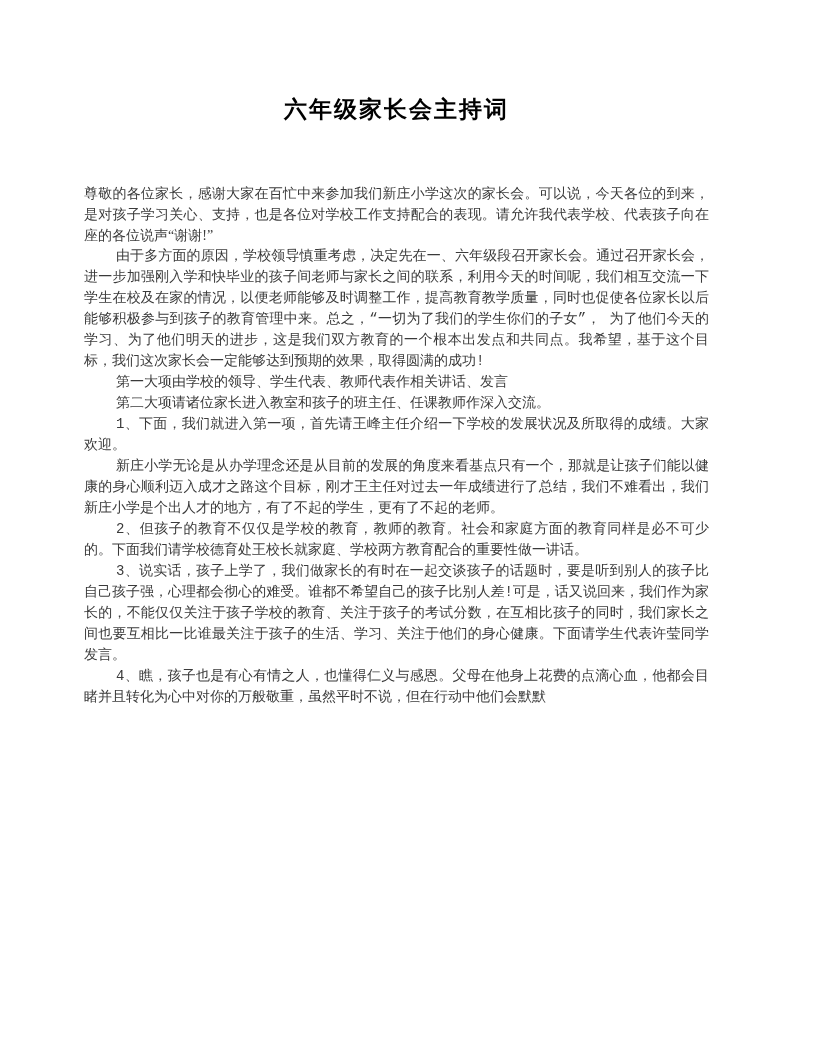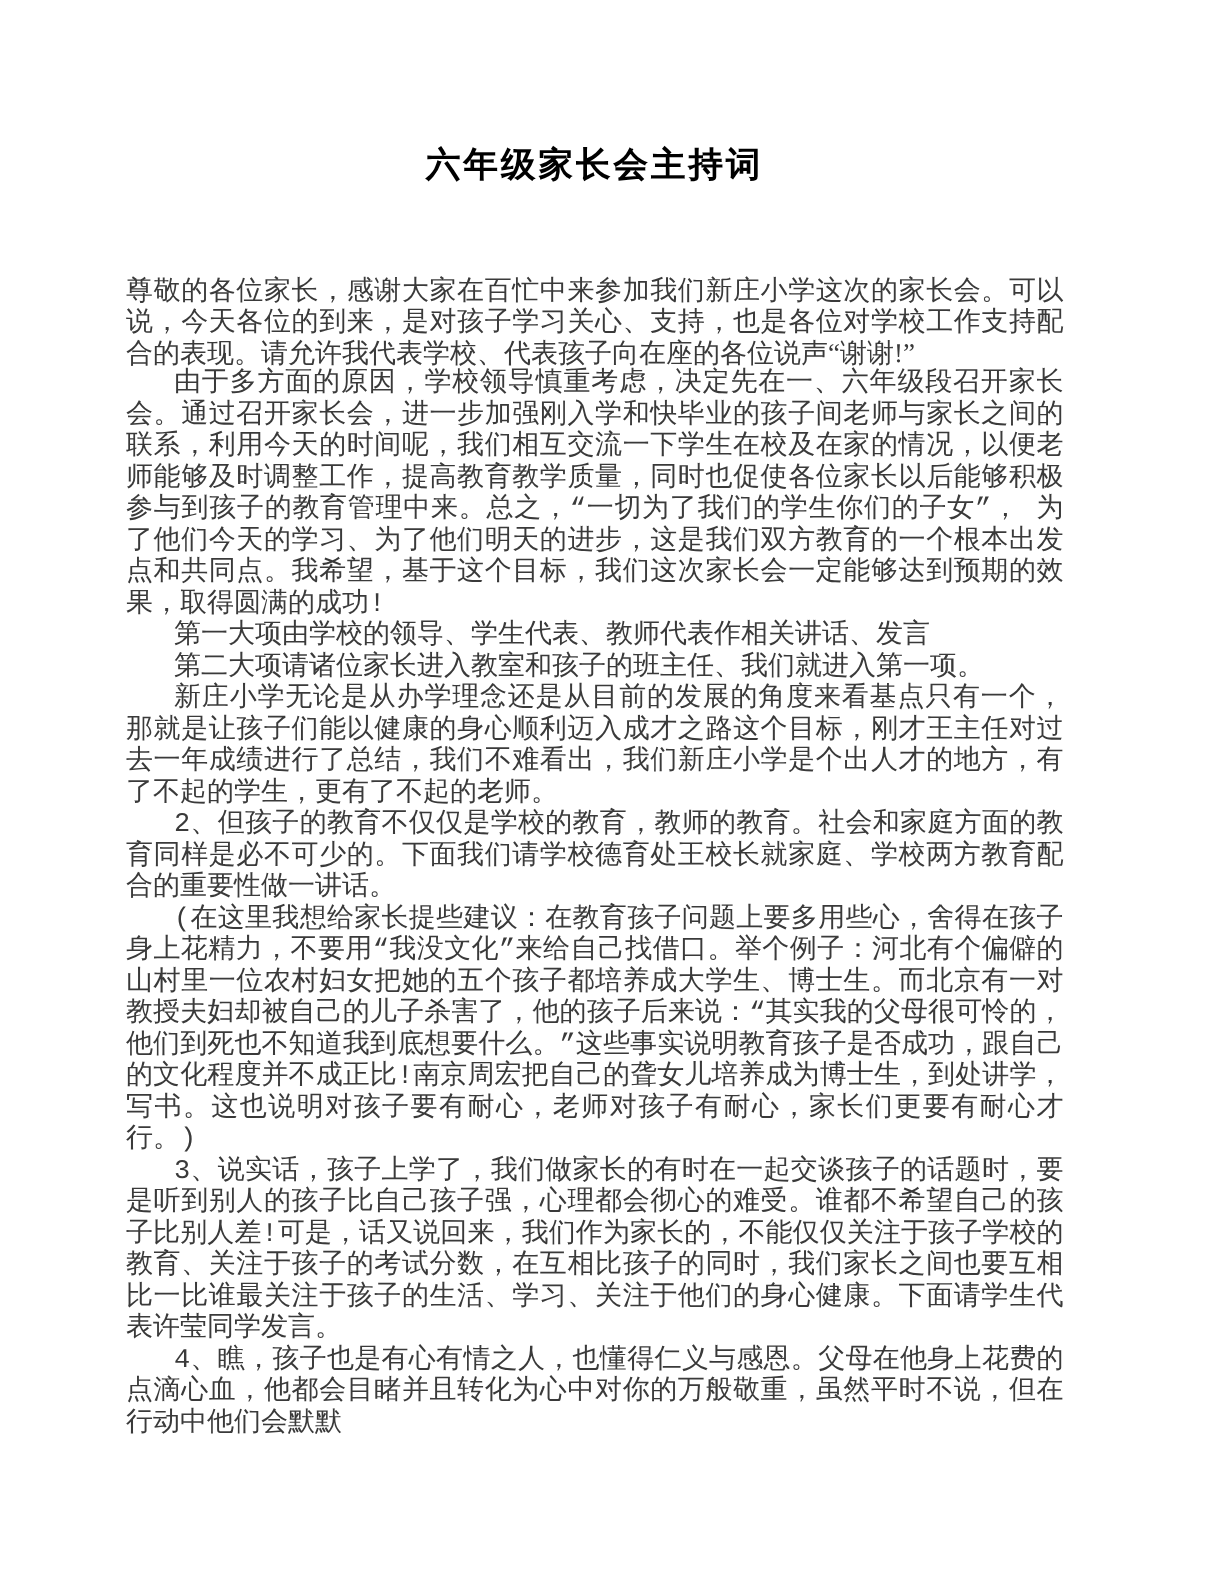--- a/index.html
+++ b/index.html
@@ -21,40 +21,40 @@
     margin: 0 0 58px 0;
     font-size: 23px;
     line-height: 30px;
     font-weight: bold;
     text-align: center;
     color: #000000;
     letter-spacing: 2px;
   }
   .body-text p {
     margin: 0;
-    font-size: 18px;
+    font-size: 14px;
     line-height: 21px;
     color: #3a3a3a;
     text-align: justify;
     word-break: break-all;
   }
   .body-text p.indent {
     text-indent: 32px;
     font-family: Liberation Mono, monospace;
   }
 </style>
 </head>
 <body>
 
 <div class="page">
   <h1 class="doc-title">六年级家长会主持词</h1>
   <div class="body-text">
     <p>尊敬的各位家长，感谢大家在百忙中来参加我们新庄小学这次的家长会。可以说，今天各位的到来，是对孩子学习关心、支持，也是各位对学校工作支持配合的表现。请允许我代表学校、代表孩子向在座的各位说声“谢谢!”</p>
     <p class="indent">由于多方面的原因，学校领导慎重考虑，决定先在一、六年级段召开家长会。通过召开家长会，进一步加强刚入学和快毕业的孩子间老师与家长之间的联系，利用今天的时间呢，我们相互交流一下学生在校及在家的情况，以便老师能够及时调整工作，提高教育教学质量，同时也促使各位家长以后能够积极参与到孩子的教育管理中来。总之，“一切为了我们的学生你们的子女”， 为了他们今天的学习、为了他们明天的进步，这是我们双方教育的一个根本出发点和共同点。我希望，基于这个目标，我们这次家长会一定能够达到预期的效果，取得圆满的成功!</p>
     <p class="indent">第一大项由学校的领导、学生代表、教师代表作相关讲话、发言</p>
-    <p class="indent">第二大项请诸位家长进入教室和孩子的班主任、我们就进入第一项。</p>
+    <p class="indent">第二大项请诸位家长进入教室和孩子的班主任、任课教师作深入交流。</p>
+    <p class="indent">1、下面，我们就进入第一项，首先请王峰主任介绍一下学校的发展状况及所取得的成绩。大家欢迎。</p>
     <p class="indent">新庄小学无论是从办学理念还是从目前的发展的角度来看基点只有一个，那就是让孩子们能以健康的身心顺利迈入成才之路这个目标，刚才王主任对过去一年成绩进行了总结，我们不难看出，我们新庄小学是个出人才的地方，有了不起的学生，更有了不起的老师。</p>
     <p class="indent">2、但孩子的教育不仅仅是学校的教育，教师的教育。社会和家庭方面的教育同样是必不可少的。下面我们请学校德育处王校长就家庭、学校两方教育配合的重要性做一讲话。</p>
-    <p class="indent">(在这里我想给家长提些建议：在教育孩子问题上要多用些心，舍得在孩子身上花精力，不要用“我没文化”来给自己找借口。举个例子：河北有个偏僻的山村里一位农村妇女把她的五个孩子都培养成大学生、博士生。而北京有一对教授夫妇却被自己的儿子杀害了，他的孩子后来说：“其实我的父母很可怜的，他们到死也不知道我到底想要什么。”这些事实说明教育孩子是否成功，跟自己的文化程度并不成正比!南京周宏把自己的聋女儿培养成为博士生，到处讲学，写书。这也说明对孩子要有耐心，老师对孩子有耐心，家长们更要有耐心才行。)</p>
     <p class="indent">3、说实话，孩子上学了，我们做家长的有时在一起交谈孩子的话题时，要是听到别人的孩子比自己孩子强，心理都会彻心的难受。谁都不希望自己的孩子比别人差!可是，话又说回来，我们作为家长的，不能仅仅关注于孩子学校的教育、关注于孩子的考试分数，在互相比孩子的同时，我们家长之间也要互相比一比谁最关注于孩子的生活、学习、关注于他们的身心健康。下面请学生代表许莹同学发言。</p>
     <p class="indent">4、瞧，孩子也是有心有情之人，也懂得仁义与感恩。父母在他身上花费的点滴心血，他都会目睹并且转化为心中对你的万般敬重，虽然平时不说，但在行动中他们会默默</p>
   </div>
 </div>
 
 </body></html>

